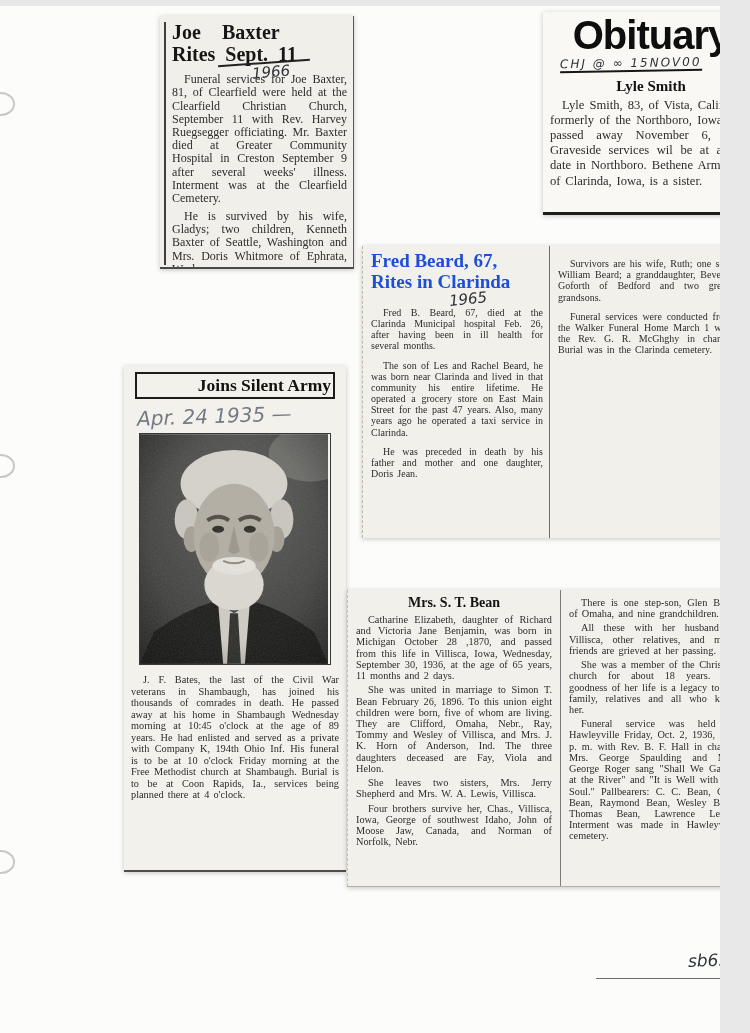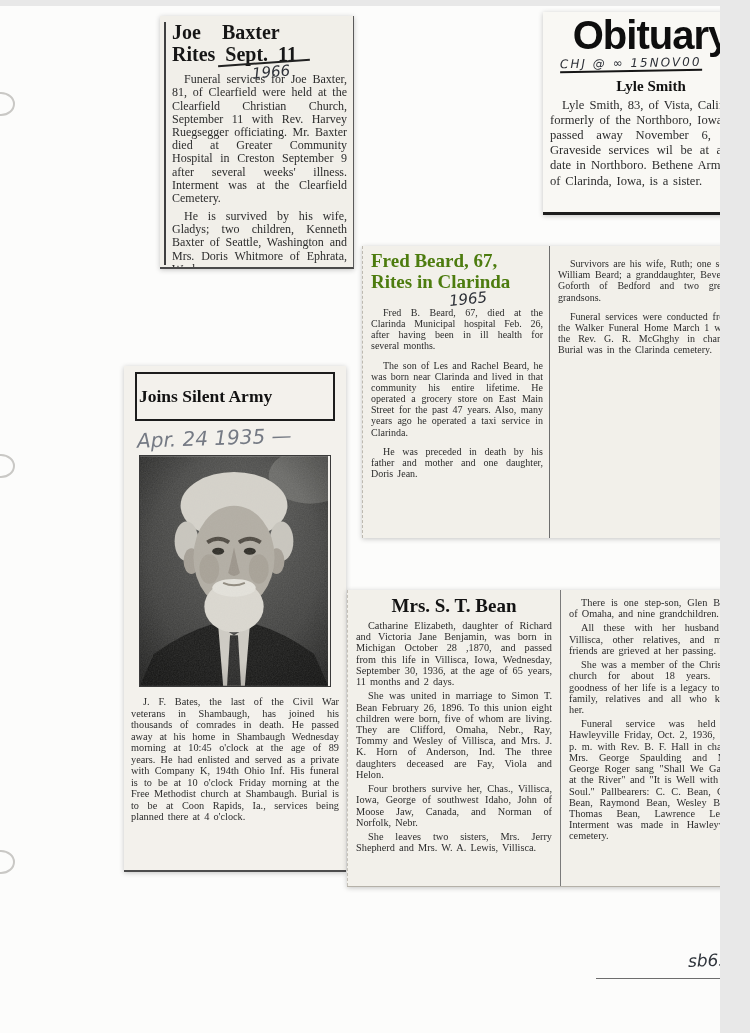--- a/index.html
+++ b/index.html
@@ -28,37 +28,37 @@
              letter-spacing:-1px;color:#0e0e0e;text-align:center;line-height:1.05;margin:0;}
   .obit-note{font-size:12px;letter-spacing:2px;border-bottom:2px solid #161616;width:fit-content;
              margin:0 0 4px 10px;transform:rotate(-1deg);}
   .obit-name{text-align:center;font-weight:bold;font-size:15px;margin:6px 0 3px;color:#111;}
   .obit .news{font-size:12.6px;line-height:1.2;}
   
   .beard{left:362px;top:240px;width:377px;height:292px;display:flex;background:#f2f0ea;
          border-left:1px dashed #bdb9b0;border-right:1px solid #8a8a8a;}
   .beard-left{width:172px;padding:5px 6px 0 8px;border-right:1px solid #6e6e6e;position:relative;}
   .beard-right{flex:1;padding:12px 8px 0 8px;}
-  .beard h1{font-size:19px;line-height:1.1;margin:0 0 2px;font-weight:bold;color:#4d7c0f;}
+  .beard h1{font-size:19px;line-height:1.1;margin:0 0 2px;font-weight:bold;color:#1d4ed8;}
   .beard .news{font-size:10px;line-height:1.12;margin:0 0 8px;}
   .hand-1965{position:absolute;top:44px;left:86px;font-size:15px;transform:rotate(-6deg);}
   
   .bates{left:124px;top:360px;width:208px;height:492px;padding:6px 7px;background:#f3f1ec;
          border-bottom:2px solid #4d4d4d;}
-  .bates-titlebox{border:2.5px solid #1c1c1c;text-align:left;font-size:17.5px;font-weight:bold;
-                  padding:12px 2px;margin:0 4px 5px;color:#121212;}
+  .bates-titlebox{border:2.5px solid #1c1c1c;text-align:right;font-size:17.5px;font-weight:bold;
+                  padding:1px 2px;margin:0 4px 5px;color:#121212;}
   .bates-date{font-size:20px;margin:2px 0 5px 6px;transform:rotate(-2deg);width:fit-content;}
   .photo-frame{width:190px;margin:0 auto;border:1px solid #3a3a3a;line-height:0;}
   .bates .news{font-size:10.3px;line-height:1.12;margin-top:9px;}
   
   .bean{left:347px;top:584px;width:398px;height:296px;display:flex;background:#f2f0ea;
         border-right:1.5px solid #6e6e6e;border-bottom:1px solid #b5b1a8;}
   .bean-left{width:196px;padding:5px 8px 0 8px;border-right:1px solid #7a7a7a;border-left:1px dashed #c4c0b7;}
   .bean-right{flex:1;padding:7px 8px 0 8px;}
-  .bean h1{text-align:center;font-size:19px;font-weight:bold;margin:0 0 3px;color:#131313;}
+  .bean h1{text-align:center;font-size:14px;font-weight:bold;margin:0 0 3px;color:#131313;}
   .code{position:absolute;left:688px;top:944px;font-size:17px;transform:rotate(-2deg);color:#31363d;}
 </style>
 </head>
 <body>
 
 <div class="page">
 
   <div class="punch" style="top:86px"></div>
   <div class="punch" style="top:448px"></div>
   <div class="punch" style="top:844px"></div>
@@ -146,22 +146,22 @@
       </svg>
     </div>
     <p class="news">J. F. Bates, the last of the Civil War veterans in Shambaugh, has joined his thousands of comrades in death. He passed away at his home in Shambaugh Wednesday morning at 10:45 o'clock at the age of 89 years. He had enlisted and served as a private with Company K, 194th Ohio Inf. His funeral is to be at 10 o'clock Friday morning at the Free Methodist church at Shambaugh. Burial is to be at Coon Rapids, Ia., services being planned there at 4 o'clock.</p>
   </div>
 
   <div class="clip bean small">
     <div class="bean-left">
       <h1>Mrs. S. T. Bean</h1>
       <p class="news">Catharine Elizabeth, daughter of Richard and Victoria Jane Benjamin, was born in Michigan October 28 ,1870, and passed from this life in Villisca, Iowa, Wednesday, September 30, 1936, at the age of 65 years, 11 months and 2 days.</p>
       <p class="news">She was united in marriage to Simon T. Bean February 26, 1896. To this union eight children were born, five of whom are living. They are Clifford, Omaha, Nebr., Ray, Tommy and Wesley of Villisca, and Mrs. J. K. Horn of Anderson, Ind. The three daughters deceased are Fay, Viola and Helon.</p>
+      <p class="news">She leaves two sisters, Mrs. Jerry Shepherd and Mrs. W. A. Lewis, Villisca.</p>
       <p class="news">Four brothers survive her, Chas., Villisca, Iowa, George of southwest Idaho, John of Moose Jaw, Canada, and Norman of Norfolk, Nebr.</p>
-      <p class="news">She leaves two sisters, Mrs. Jerry Shepherd and Mrs. W. A. Lewis, Villisca.</p>
     </div>
     <div class="bean-right">
       <p class="news">There is one step-son, Glen Bean, of Omaha, and nine grandchildren.</p>
       <p class="news">All these with her husband of Villisca, other relatives, and many friends are grieved at her passing.</p>
       <p class="news">She was a member of the Christian church for about 18 years. The goodness of her life is a legacy to her family, relatives and all who knew her.</p>
       <p class="news">Funeral service was held in Hawleyville Friday, Oct. 2, 1936, at 2 p. m. with Rev. B. F. Hall in charge. Mrs. George Spaulding and Mrs. George Roger sang "Shall We Gather at the River" and "It is Well with My Soul." Pallbearers: C. C. Bean, Glen Bean, Raymond Bean, Wesley Bean, Thomas Bean, Lawrence Lewis. Interment was made in Hawleyville cemetery.</p>
     </div>
   </div>
 
   <div class="hand code">sb651</div>

